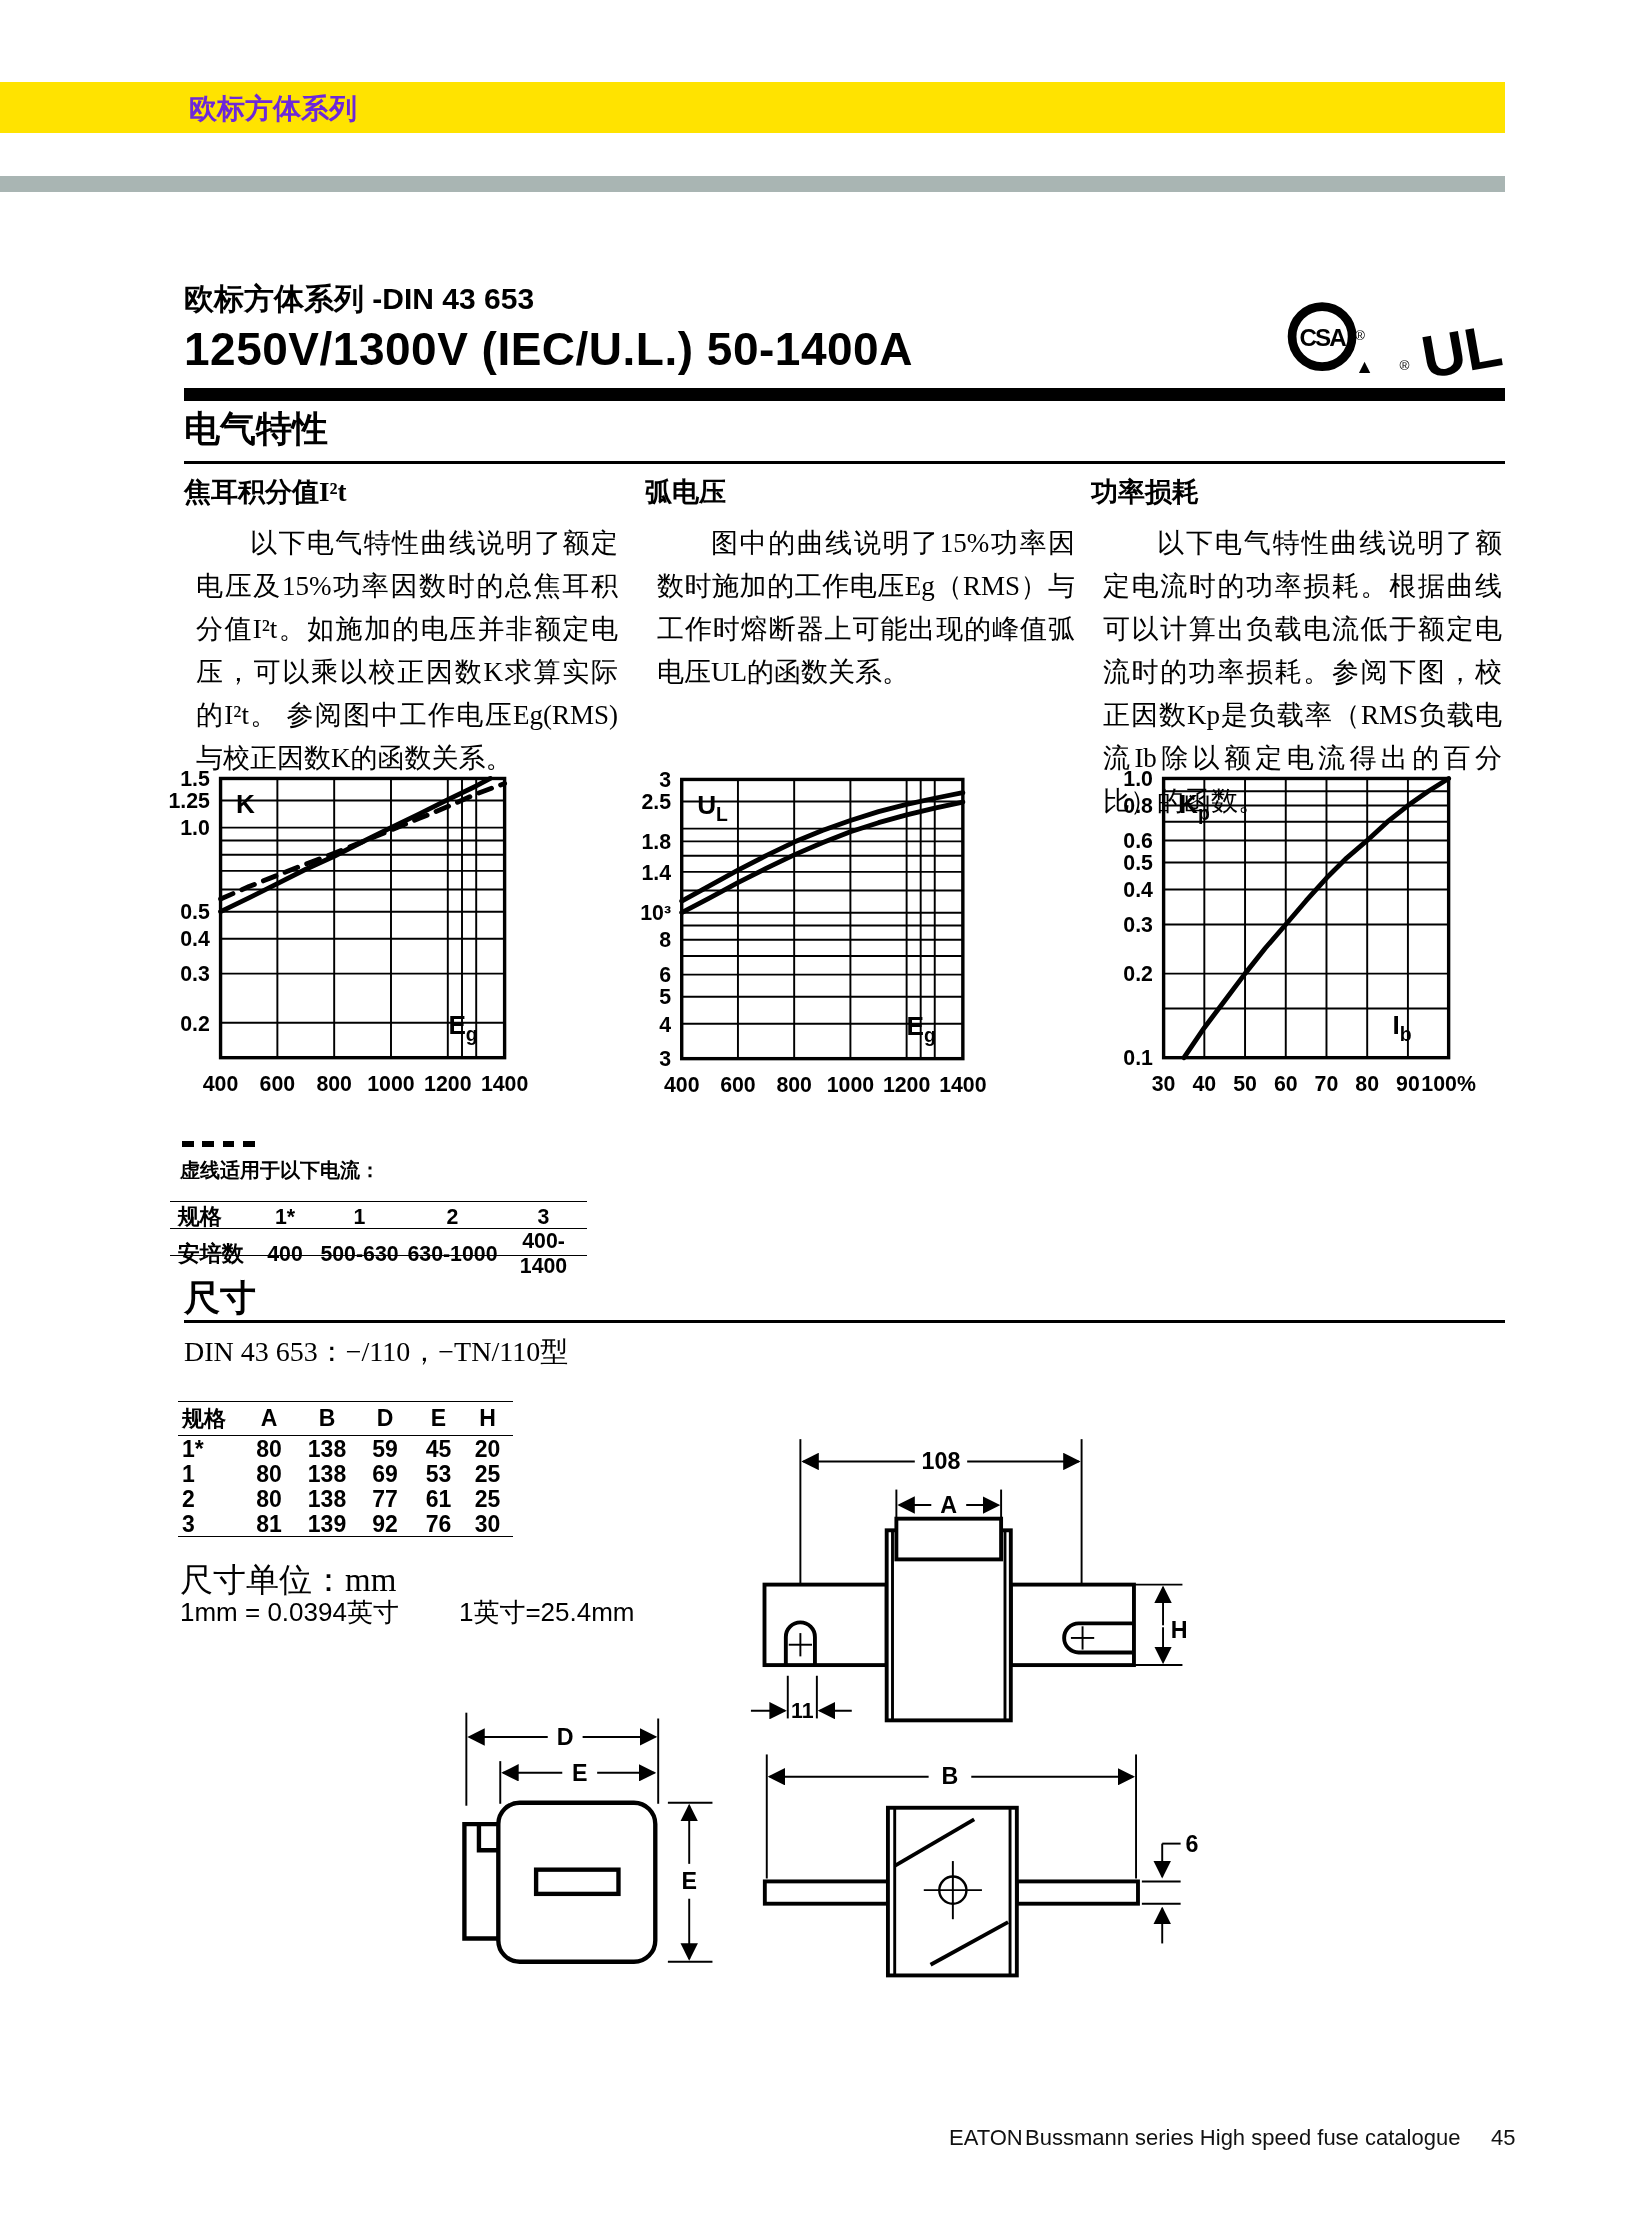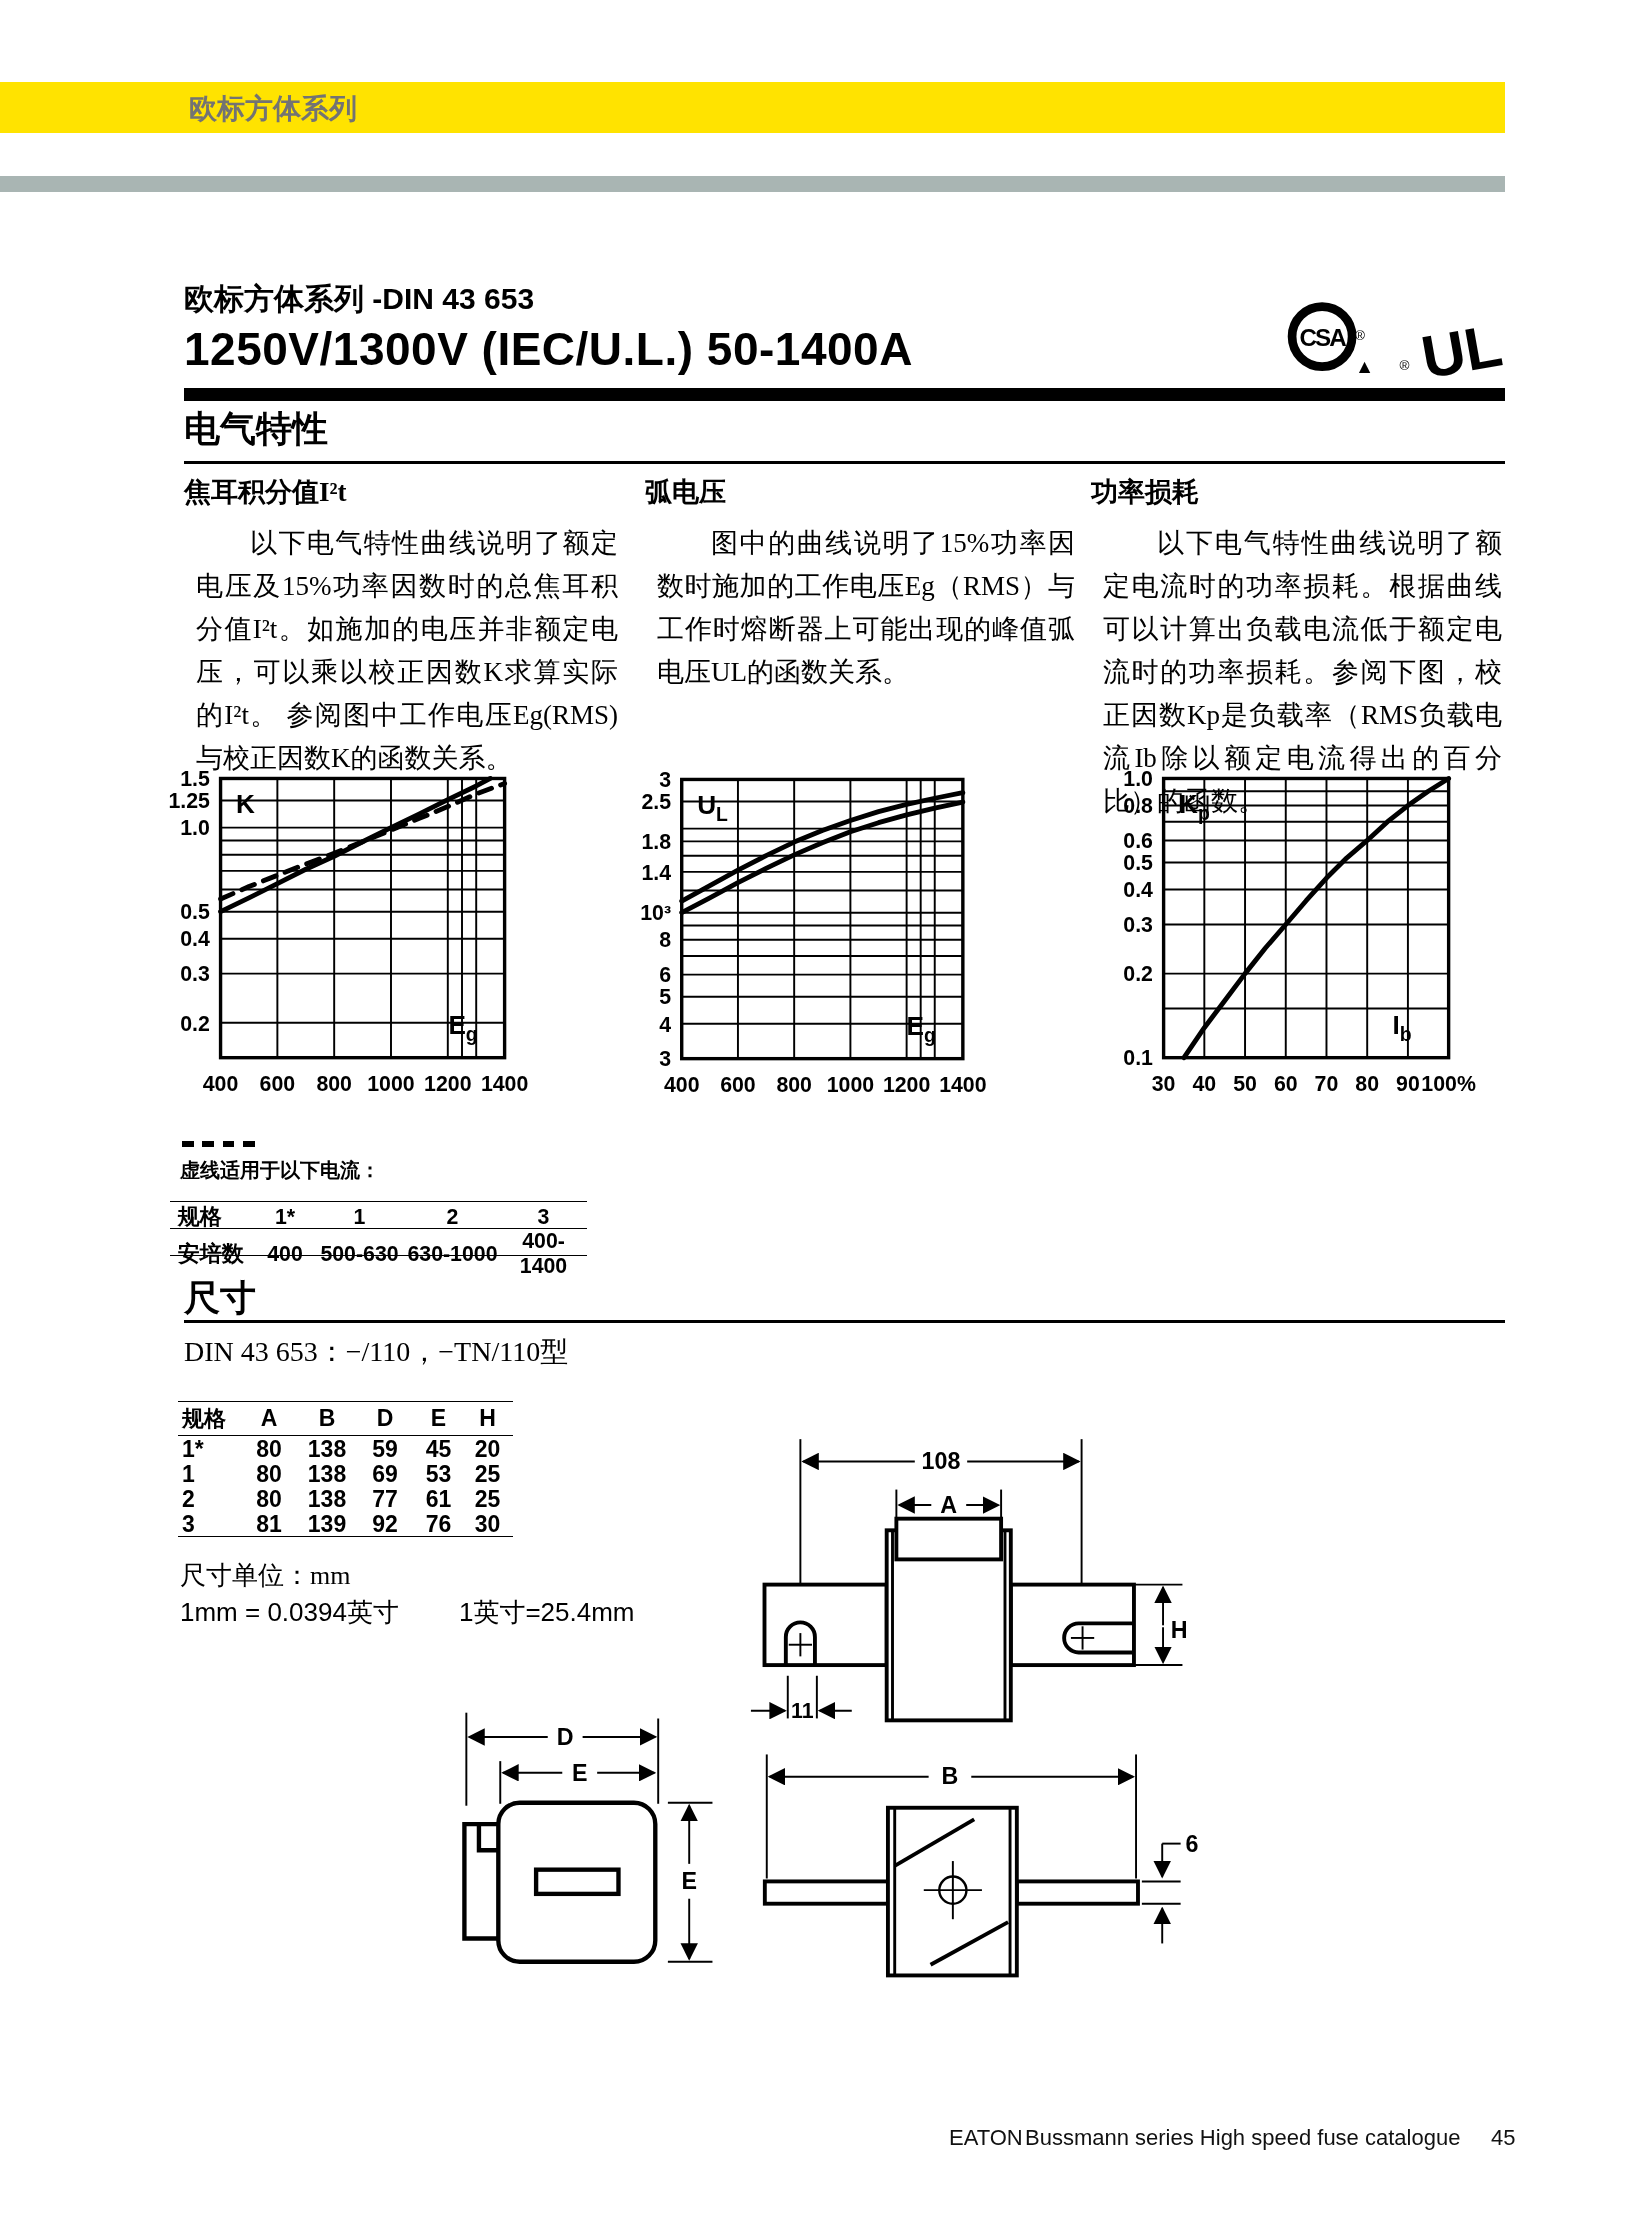--- a/index.html
+++ b/index.html
@@ -1,38 +1,38 @@
 <!DOCTYPE html>
 <html><head>
 <meta charset="utf-8">
 <style>
   html,body{margin:0;padding:0;background:#fff;width:1651px;height:2224px;position:relative;
     font-family:"Liberation Sans",sans-serif;color:#000;overflow:hidden}
   .abs{position:absolute}
   .banner{left:0;top:82px;width:1505px;height:51px;background:#FFE300}
-  .banner span{display:block;padding-left:189px;line-height:53px;font-size:28px;font-weight:600;color:#737373}
+  .banner span{display:block;padding-left:189px;line-height:53px;font-size:28px;font-weight:600;color:#6d28d9}
   .graybar{left:0;top:176px;width:1505px;height:15.5px;background:#A9B5B3}
   .subtitle{left:184px;top:279px;font-size:30px;font-weight:bold}
   .bigtitle{left:184px;top:322px;font-size:46px;font-weight:bold;letter-spacing:0.5px}
   .blackbar{left:184px;top:388px;width:1321px;height:12.6px;background:#000}
   .sectitle{font-family:"Liberation Serif",serif;font-size:36px;font-weight:bold}
   .sec1{left:184px;top:405px}
   .sec2{left:184px;top:1274px}
   .rule{height:2.9px;background:#000}
   .r1{left:184px;top:461px;width:1321px}
   .r2{left:184px;top:1320px;width:1321px}
   .col{top:474px;font-family:"Liberation Serif",serif}
   .col h3{margin:0 0 9.7px 0;font-size:27px;font-weight:bold}
   .col p{margin:12px;font-size:27px;line-height:43px;text-align:justify;text-indent:2em}
   .c1{left:184px;width:446px}.c2{left:645px;width:442px}.c3{left:1091px;width:423px}
   .dashsample{left:182px;top:1141px;width:78px;height:5.8px;
     background:repeating-linear-gradient(90deg,#000 0 11.6px,transparent 11.6px 20.4px)}
   .dashlabel{left:180px;top:1157px;font-family:"Liberation Serif",serif;font-size:20px;font-weight:bold}
   .dintype{left:184px;top:1333px;font-family:"Liberation Serif",serif;font-size:28px}
-  .unitnote{left:180px;top:1558px;font-family:"Liberation Serif",serif;font-size:26px}
+  .unitnote{left:180px;top:1558px;font-family:"Liberation Serif",serif;font-size:33px}
   .convnote{left:180px;top:1595px;font-size:26px}
   .convnote span{margin-right:60px}
   
   .amptable{left:170px;top:1201px;width:417px;font-size:21.3px;font-weight:bold}
   .amptable .row{display:grid;grid-template-columns:85px 60px 89px 97px 85px;align-items:center;height:26px}
   .amptable .row div{text-align:center}
   .amptable .row div:first-child{text-align:left;padding-left:7.8px;font-family:"Liberation Serif",serif;font-size:22px}
   .amptable .hdr{border-top:1.9px solid #000;border-bottom:1.9px solid #000}
   .amptable .last{border-bottom:1.9px solid #000}
   

